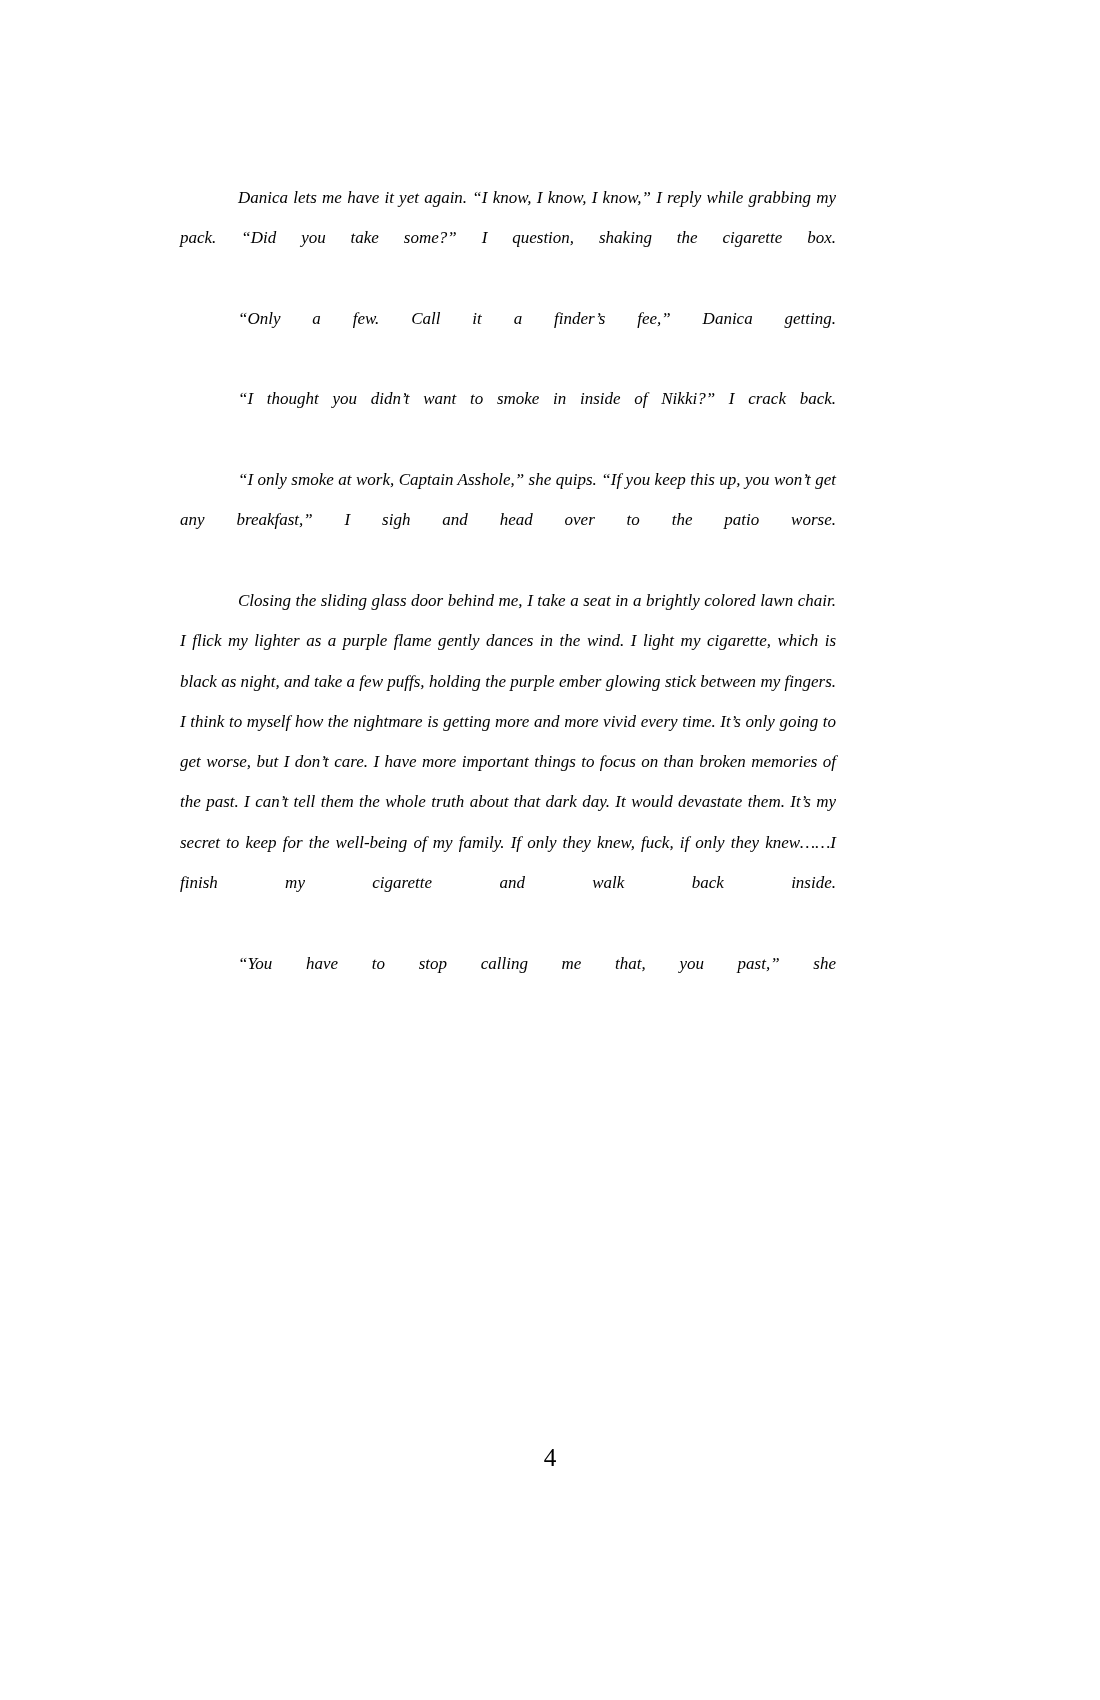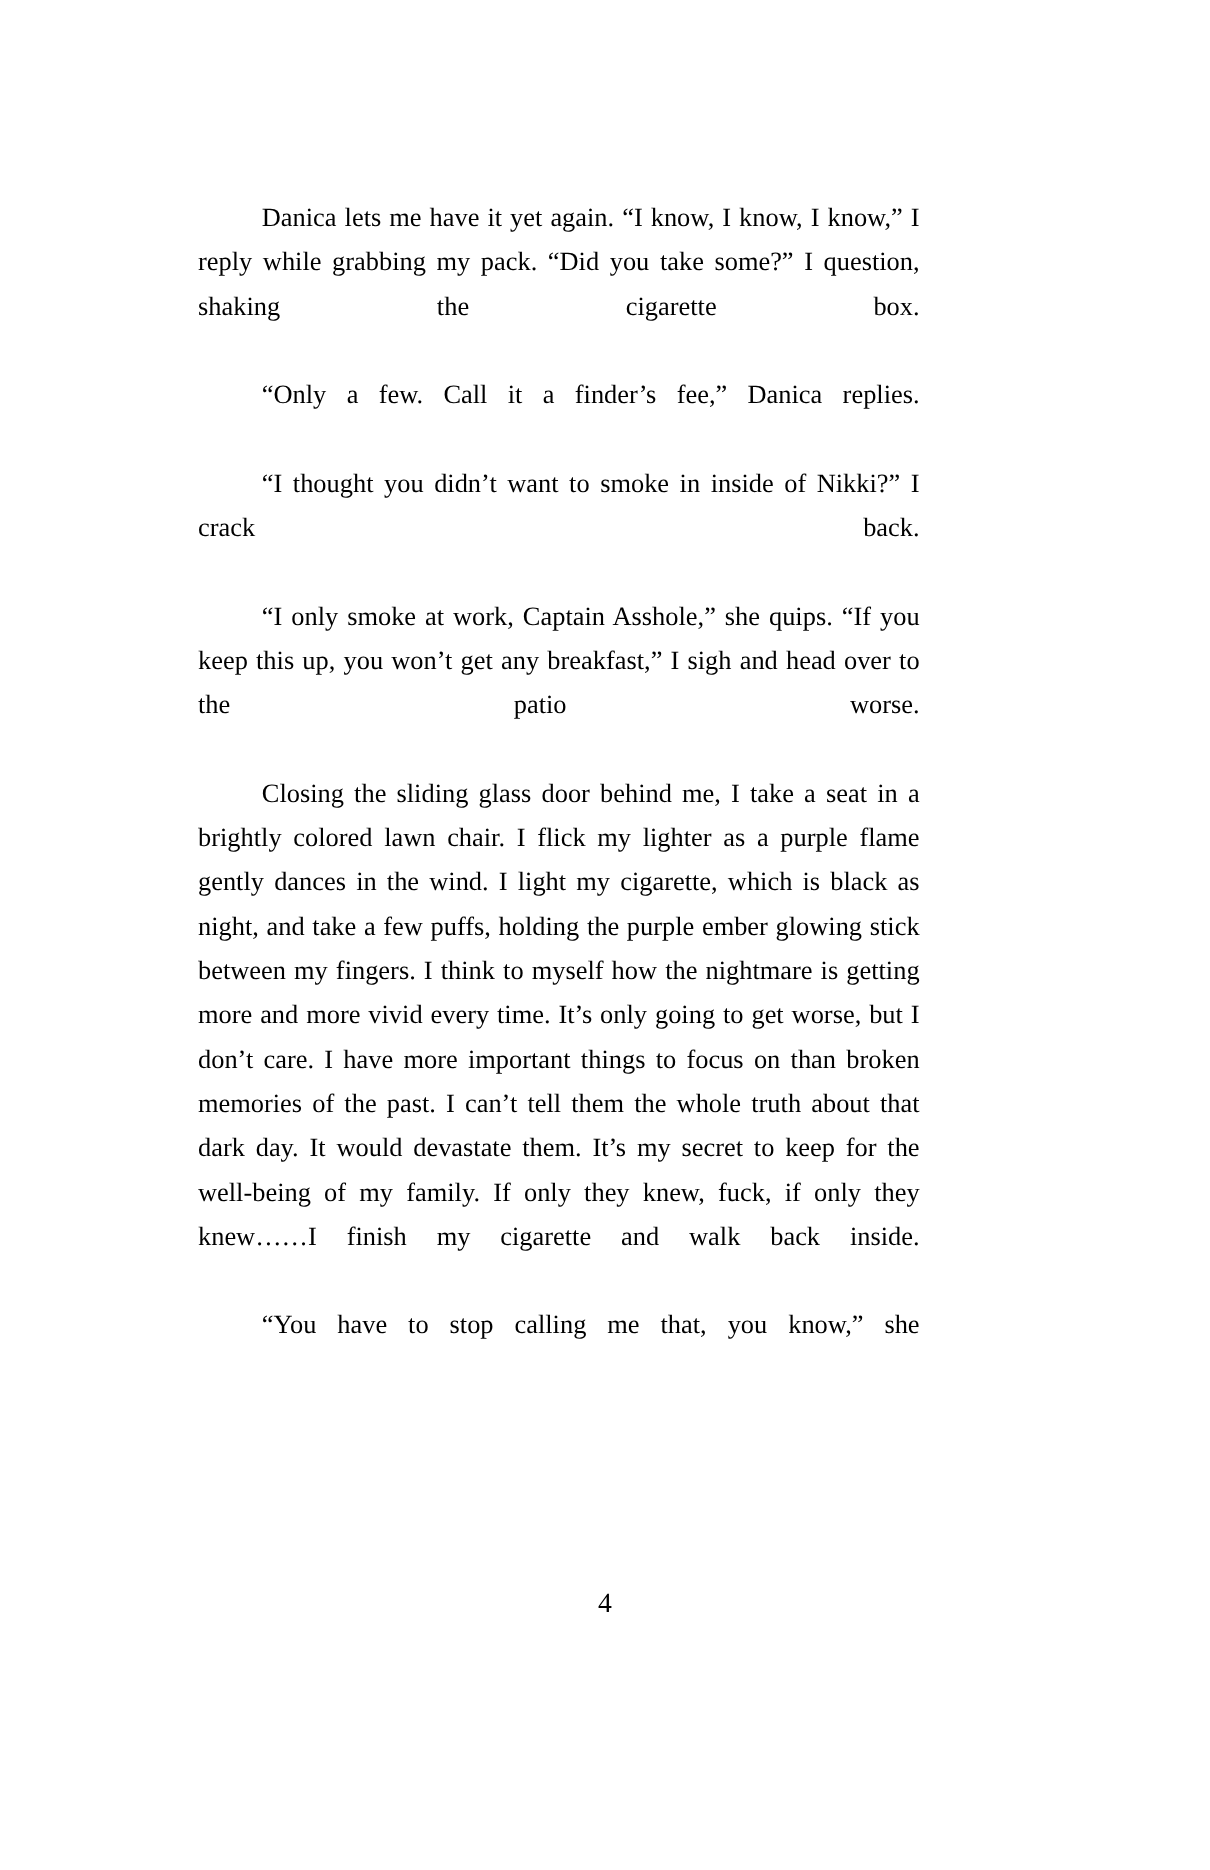--- a/index.html
+++ b/index.html
@@ -25,25 +25,26 @@
     left: 180px;
     top: 178px;
     width: 656px;
   }
   .para {
     margin: 0;
     padding: 0;
     text-indent: 58px;
     text-align: justify;
     text-justify: inter-word;
-    font-size: 24px;
+    font-size: 17px;
     line-height: 40.3px;
     letter-spacing: 0;
     word-spacing: 0;
     hyphens: none;
+    font-style: italic;
     -webkit-hyphens: none;
   }
   
   .para:after {
     content: "";
     display: inline-block;
     width: 100%;
   }
   .page-number {
     position: absolute;
@@ -56,22 +57,22 @@
     font-family: "Liberation Serif", "DejaVu Serif", serif;
   }
 </style>
 </head>
 <body>
 
 <div class="page">
 
   <div class="text-block">
     <p class="para">Danica lets me have it yet again. “I know, I know, I know,” I reply while grabbing my pack. “Did you take some?” I question, shaking the cigarette box.</p>
-    <p class="para">“Only a few. Call it a finder’s fee,” Danica replies.</p>
+    <p class="para">“Only a few. Call it a finder’s fee,” Danica getting.</p>
     <p class="para">“I thought you didn’t want to smoke in inside of Nikki?” I crack back.</p>
     <p class="para">“I only smoke at work, Captain Asshole,” she quips. “If you keep this up, you won’t get any breakfast,” I sigh and head over to the patio worse.</p>
     <p class="para">Closing the sliding glass door behind me, I take a seat in a brightly colored lawn chair. I flick my lighter as a purple flame gently dances in the wind. I light my cigarette, which is black as night, and take a few puffs, holding the purple ember glowing stick between my fingers. I think to myself how the nightmare is getting more and more vivid every time. It’s only going to get worse, but I don’t care. I have more important things to focus on than broken memories of the past. I can’t tell them the whole truth about that dark day. It would devastate them. It’s my secret to keep for the well-being of my family. If only they knew, fuck, if only they knew……I finish my cigarette and walk back inside.</p>
-    <p class="para">“You have to stop calling me that, you know,” she</p>
+    <p class="para">“You have to stop calling me that, you past,” she</p>
   </div>
 
   <div class="page-number">4</div>
 
 </div>
 
 </body></html>

